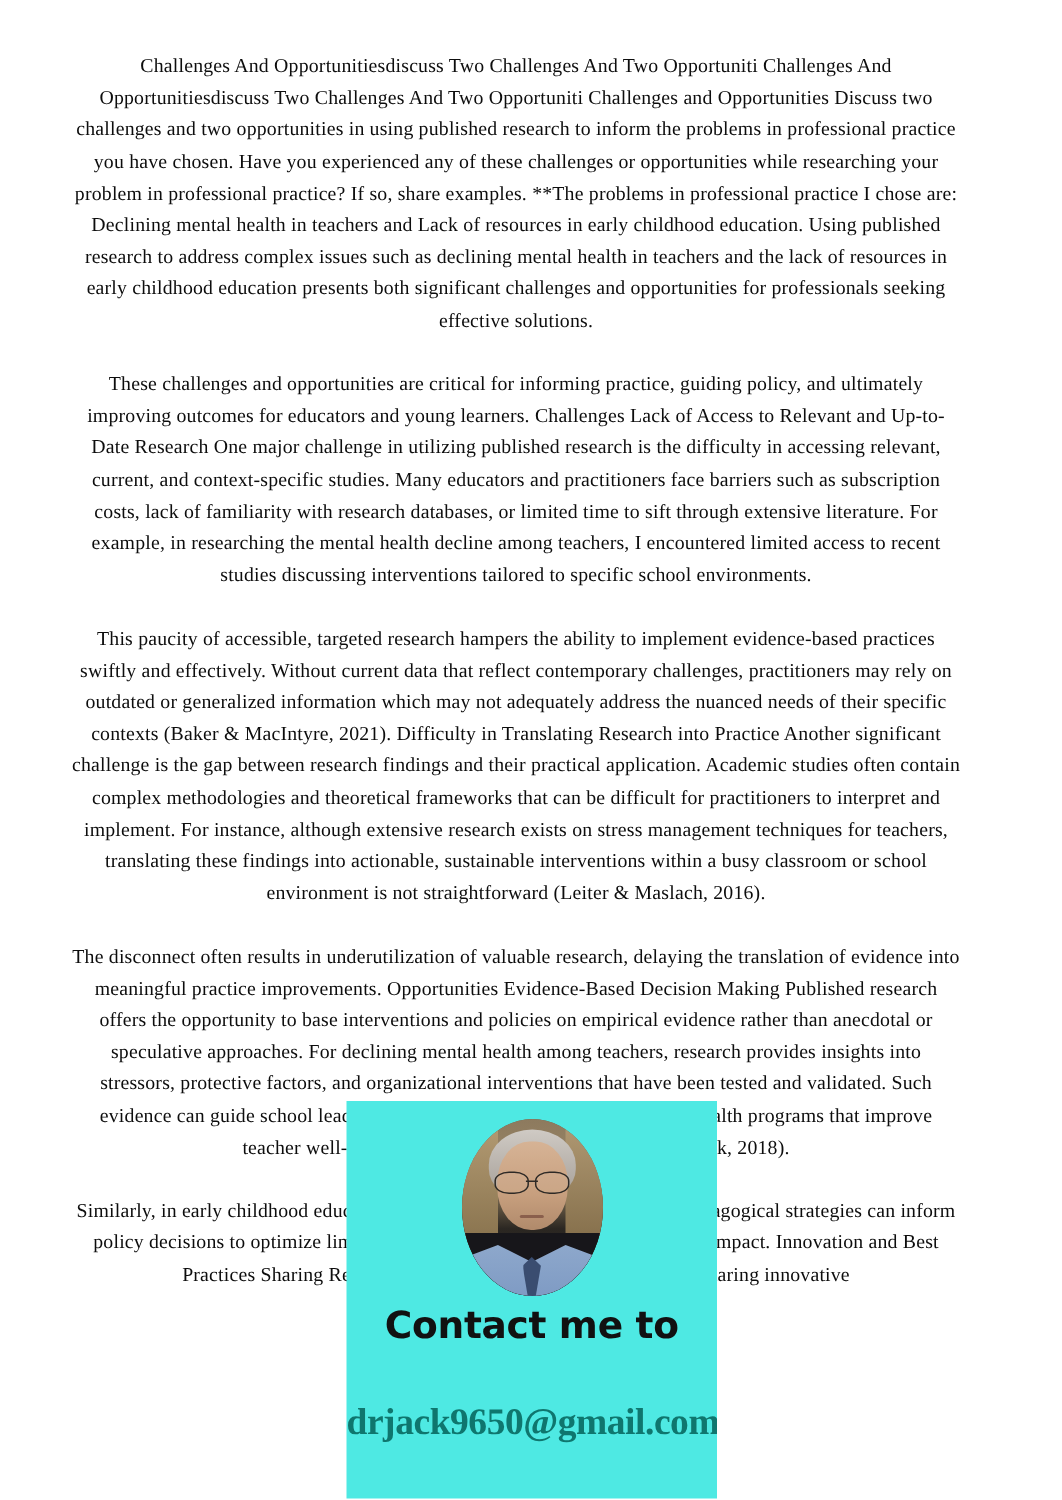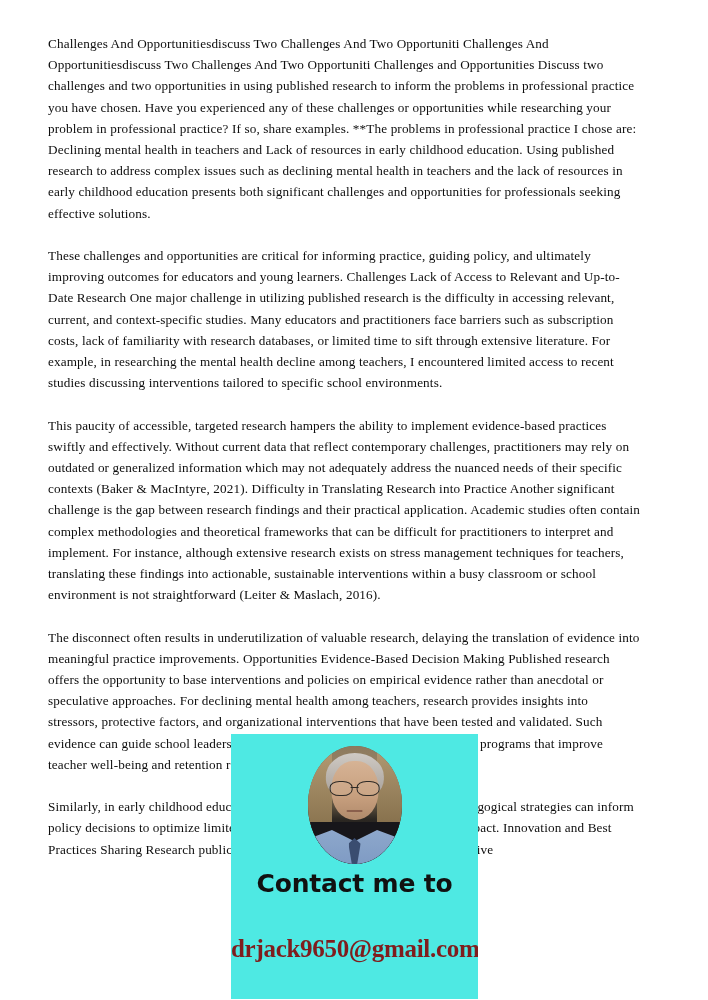--- a/index.html
+++ b/index.html
@@ -30,21 +30,21 @@
     left: 48px;
     top: 33px;
     width: 592px;
   }
 
   .para {
     font-family: "Liberation Serif", "DejaVu Serif", serif;
     font-size: 13.2px;
     line-height: 21.2px;
     color: #0d0d0d;
-    text-align: left;
+    text-align: center;
     margin: 0 0 21.2px 0;
     white-space: normal;
     letter-spacing: 0.01em;
   }
   .para:last-child { margin-bottom: 0; }
 
   
   .overlay-card {
     position: absolute;
     left: 231px;
@@ -157,21 +157,21 @@
   .overlay-email {
     position: absolute;
     left: 0;
     right: 0;
     top: 200px;
     text-align: right;
     font-family: "Liberation Serif", "DejaVu Serif", serif;
     font-weight: bold;
     font-size: 25px;
     line-height: 30px;
-    color: #7f1d1d;
+    color: #0f766e;
     letter-spacing: -0.3px;
   }
 </style>
 </head>
 <body>
 
 <div class="page">
 
   <div class="doc-body">
     <p class="para">Challenges And Opportunitiesdiscuss Two Challenges And Two Opportuniti Challenges And Opportunitiesdiscuss Two Challenges And Two Opportuniti Challenges and Opportunities Discuss two challenges and two opportunities in using published research to inform the problems in professional practice you have chosen. Have you experienced any of these challenges or opportunities while researching your problem in professional practice? If so, share examples. **The problems in professional practice I chose are: Declining mental health in teachers and Lack of resources in early childhood education. Using published research to address complex issues such as declining mental health in teachers and the lack of resources in early childhood education presents both significant challenges and opportunities for professionals seeking effective solutions.</p>

